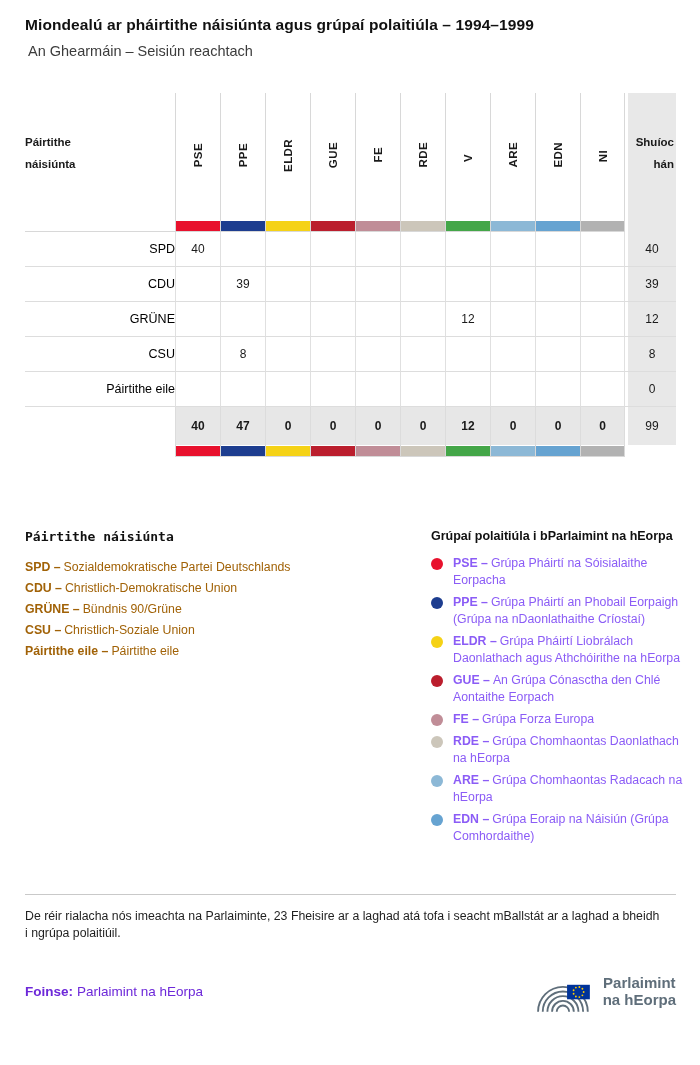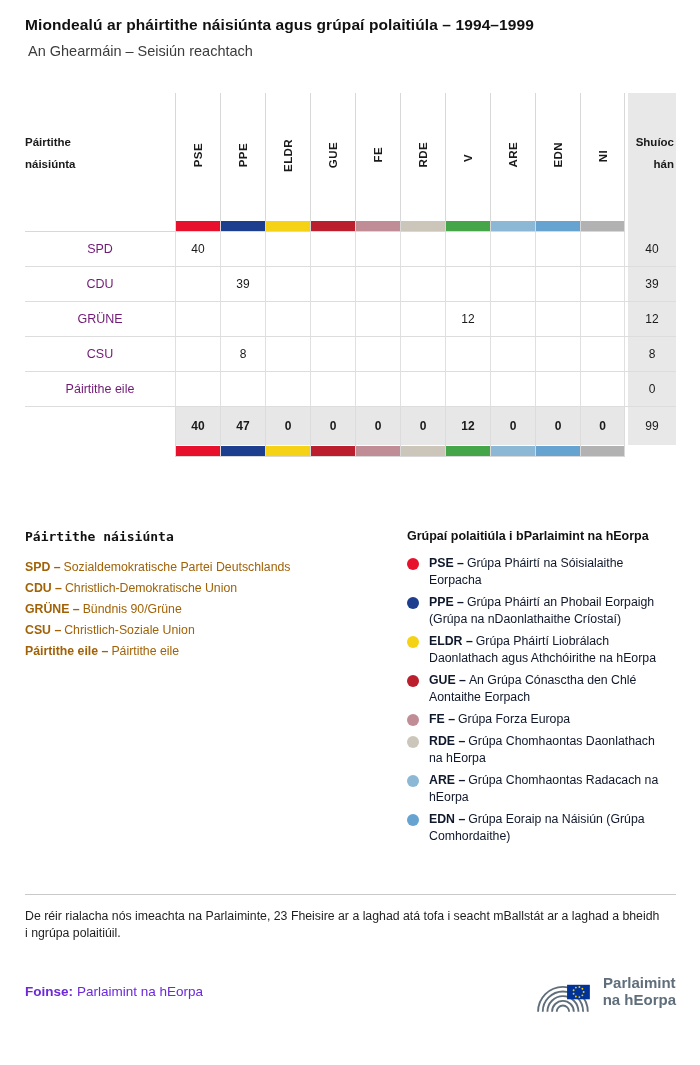--- a/index.html
+++ b/index.html
@@ -28,44 +28,44 @@
   .gap { background: #fff; }
 
   .bar-row td { height: 10px; }
   .bar-cell { border-left: 1px solid #d8d8d8; }
   .bar-cell.last { border-right: 1px solid #d8d8d8; }
   .bar { height: 10px; width: 100%; }
   .bar-left { border-bottom: 1px solid #d8d8d8; }
   .bar-row .bar-cell { border-bottom: 1px solid #d8d8d8; }
 
   .data-row td { height: 35px; border-bottom: 1px solid #ddd; }
-  .party { font-size: 12.5px; text-align: center; padding-left: 1px; color: #701a75; }
+  .party { font-size: 12.5px; text-align: right; padding-left: 1px; color: #000000; }
   .num { font-size: 12px; text-align: center; border-left: 1px solid #e0e0e0; }
   .num.last { border-right: 1px solid #e0e0e0; }
   .data-row .gap { border-bottom: 1px solid #ddd; }
   .seat-total { font-size: 12px; font-weight: bold; text-align: center; }
 
   .totals-row td { height: 38px; }
   .totals-row .num { background: #e7e7e7; font-weight: bold; border-left: 1px solid #dcdcdc; }
   .totals-row .num.last { border-right: 1px solid #dcdcdc; }
   .totals-label { background: #fff; }
 
   .bottom-bar-row td { height: 12px; vertical-align: top; }
 
   .legend { display: flex; margin-top: 72px; }
   .legend-left { flex: 0 0 372px; }
-  .legend-right { flex: 0 0 258px; margin-left: 10px; }
+  .legend-right { flex: 0 0 258px; margin-left: 34px; }
   .legend-left-title { font-family: "DejaVu Sans Mono", monospace; font-size: 13px; font-weight: bold;
                        color: #111; margin-bottom: 13px; }
   .l-item { font-size: 12.3px; line-height: 21px; color: #a16207; }
   .l-item b { font-weight: bold; margin-right: 3px; }
   .legend-right-title { font-size: 12.5px; font-weight: bold; color: #111; margin-bottom: 12px; }
   .g-item { display: flex; align-items: flex-start; margin-bottom: 5px; }
   .dot { width: 12px; height: 12px; border-radius: 50%; flex: 0 0 12px; margin: 3px 10px 0 0; }
-  .g-text { font-size: 12.3px; line-height: 17px; color: #0f172a; }
+  .g-text { font-size: 12.3px; line-height: 17px; color: #8b5cf6; }
   .g-text b { font-weight: bold; margin-right: 3px; }
 
   .divider { border-top: 1px solid #c9c9c9; margin-top: 44px; }
   .note { font-size: 12.3px; line-height: 17px; color: #1f1f1f; margin-top: 13px; max-width: 640px; }
 
   .footer { display: flex; justify-content: space-between; align-items: center; margin-top: 26px; }
   .source { font-size: 13.5px; color: #6d28d9; }
   .source b { font-weight: bold; margin-right: 4px; }
   .logo { display: flex; align-items: center; text-align: center; }
   .logo svg { display: block; }

